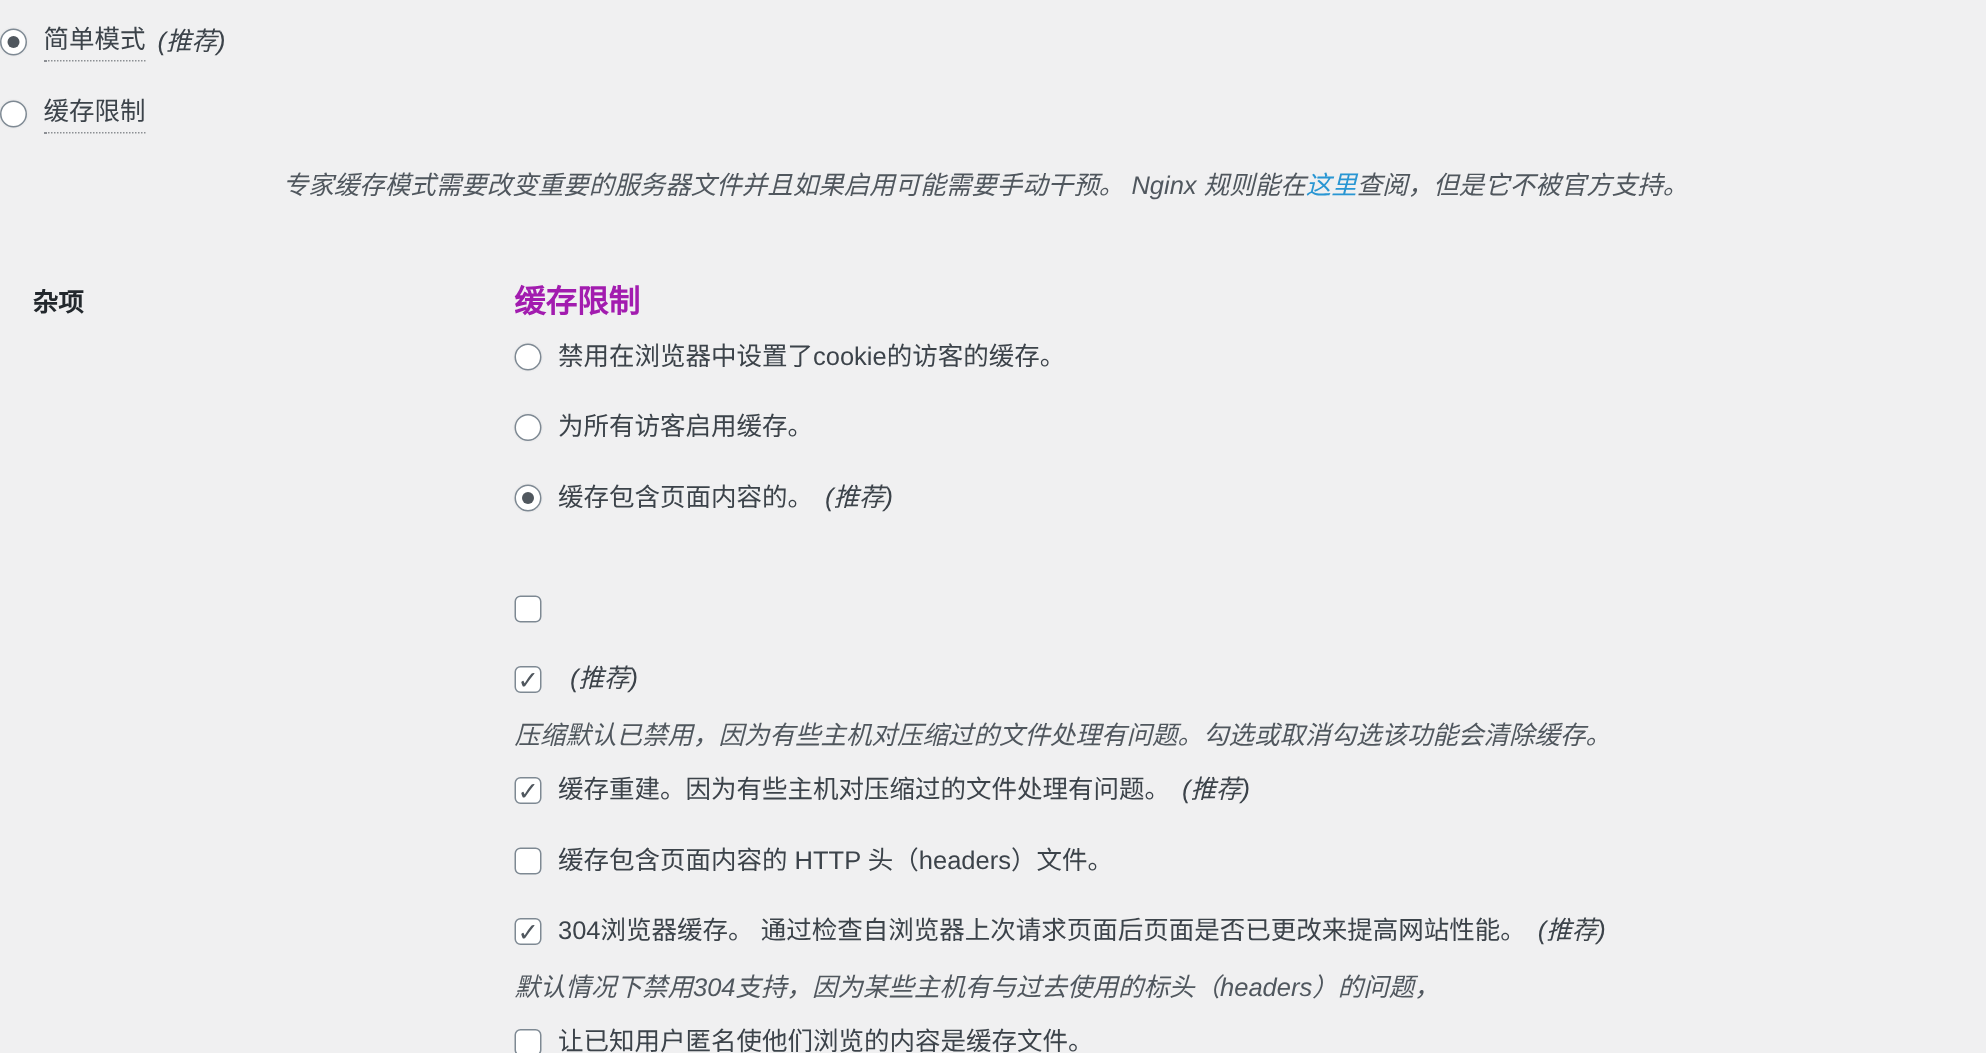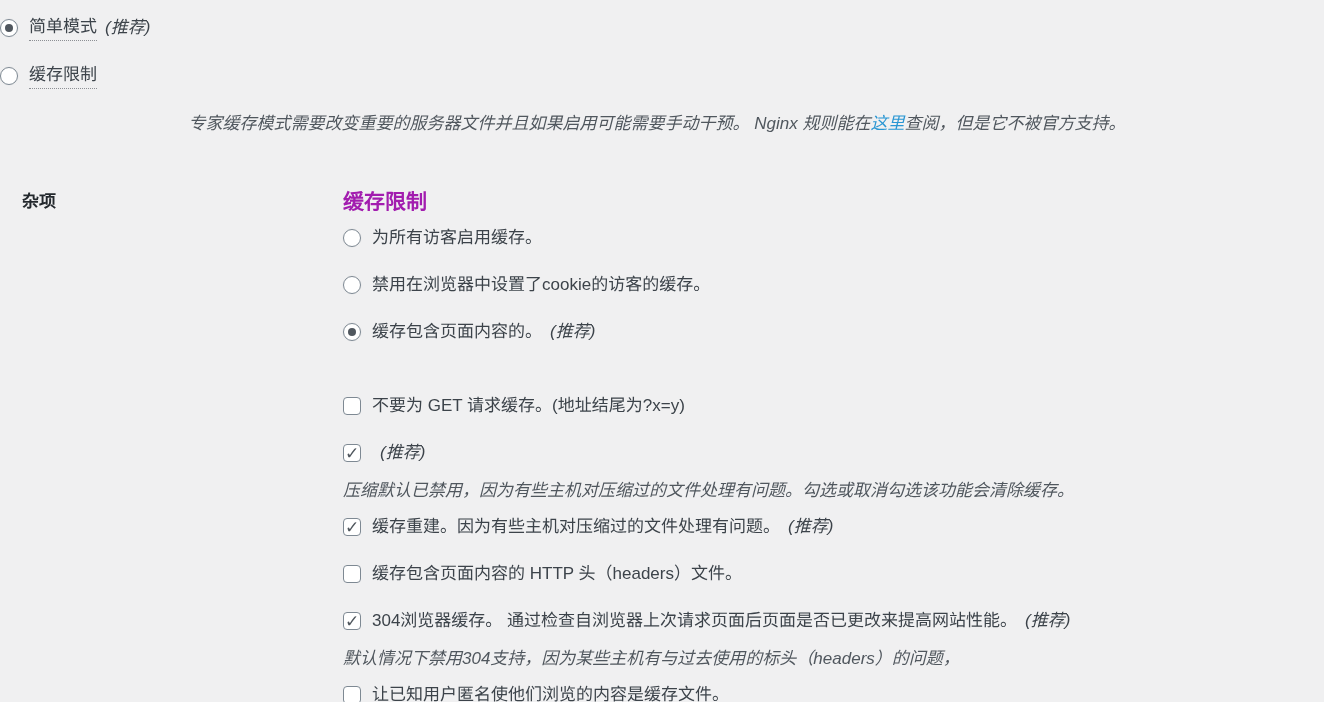--- a/index.html
+++ b/index.html
@@ -90,41 +90,40 @@
   </div>
 
   <div class="form-row misc">
     <div class="row-th">杂项</div>
     <div class="row-td">
 
       <div class="sub-heading">缓存限制</div>
 
       <div class="option-row">
         <span class="radio"></span>
-        <span class="opt-label">为所有访客启用缓存。</span>
+        <span class="opt-label">禁用在浏览器中设置了cookie的访客的缓存。</span>
         <span class="badge"></span>
       </div>
 
       <div class="option-row">
         <span class="radio"></span>
-        <span class="opt-label">禁用在浏览器中设置了cookie的访客的缓存。</span>
+        <span class="opt-label">为所有访客启用缓存。</span>
         <span class="badge"></span>
       </div>
 
       <div class="option-row">
         <span class="radio on"></span>
         <span class="opt-label">缓存包含页面内容的。</span>
         <span class="badge">(推荐)</span>
       </div>
 
       <div class="gap-block"></div>
 
       <div class="option-row">
         <span class="checkbox"></span>
-        <span class="opt-label">不要为 GET 请求缓存。(地址结尾为?x=y)</span>
         <span class="badge"></span>
       </div>
 
       <div class="option-row" style="margin-bottom:0;">
         <span class="checkbox on"></span>
         <span class="badge">(推荐)</span>
       </div>
 
       <div class="note tight-bottom">压缩默认已禁用，因为有些主机对压缩过的文件处理有问题。勾选或取消勾选该功能会清除缓存。</div>
 

